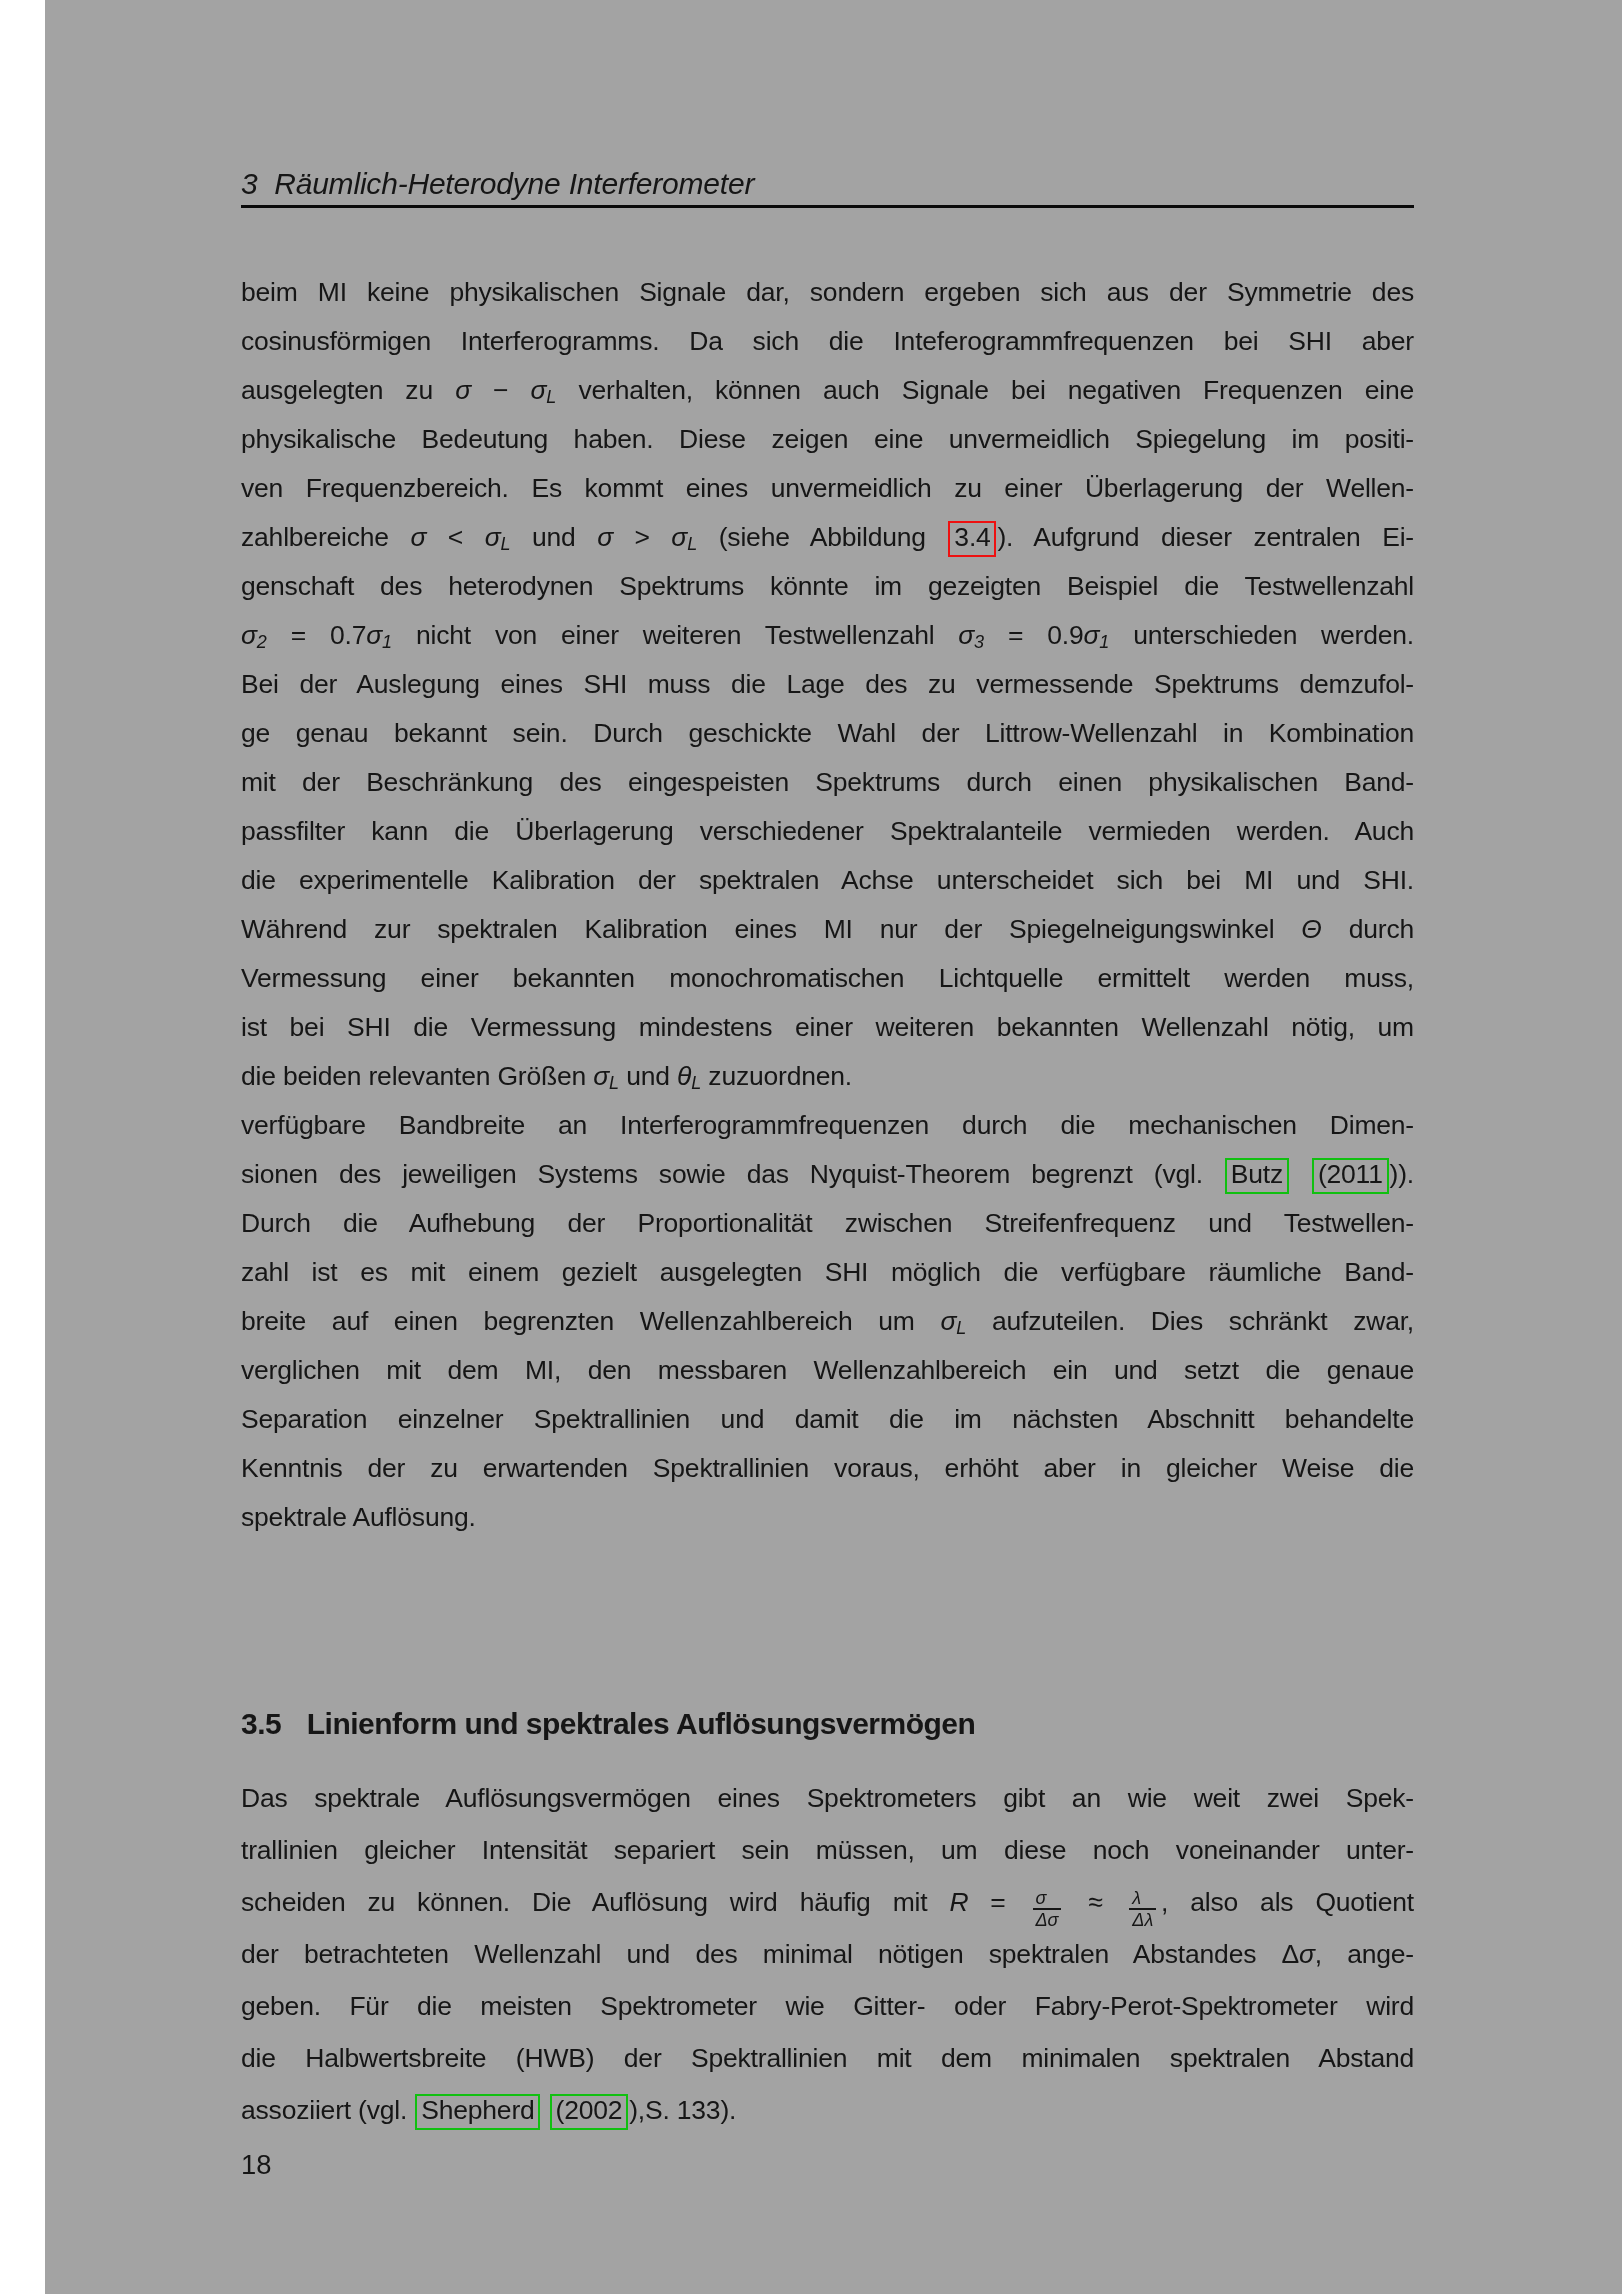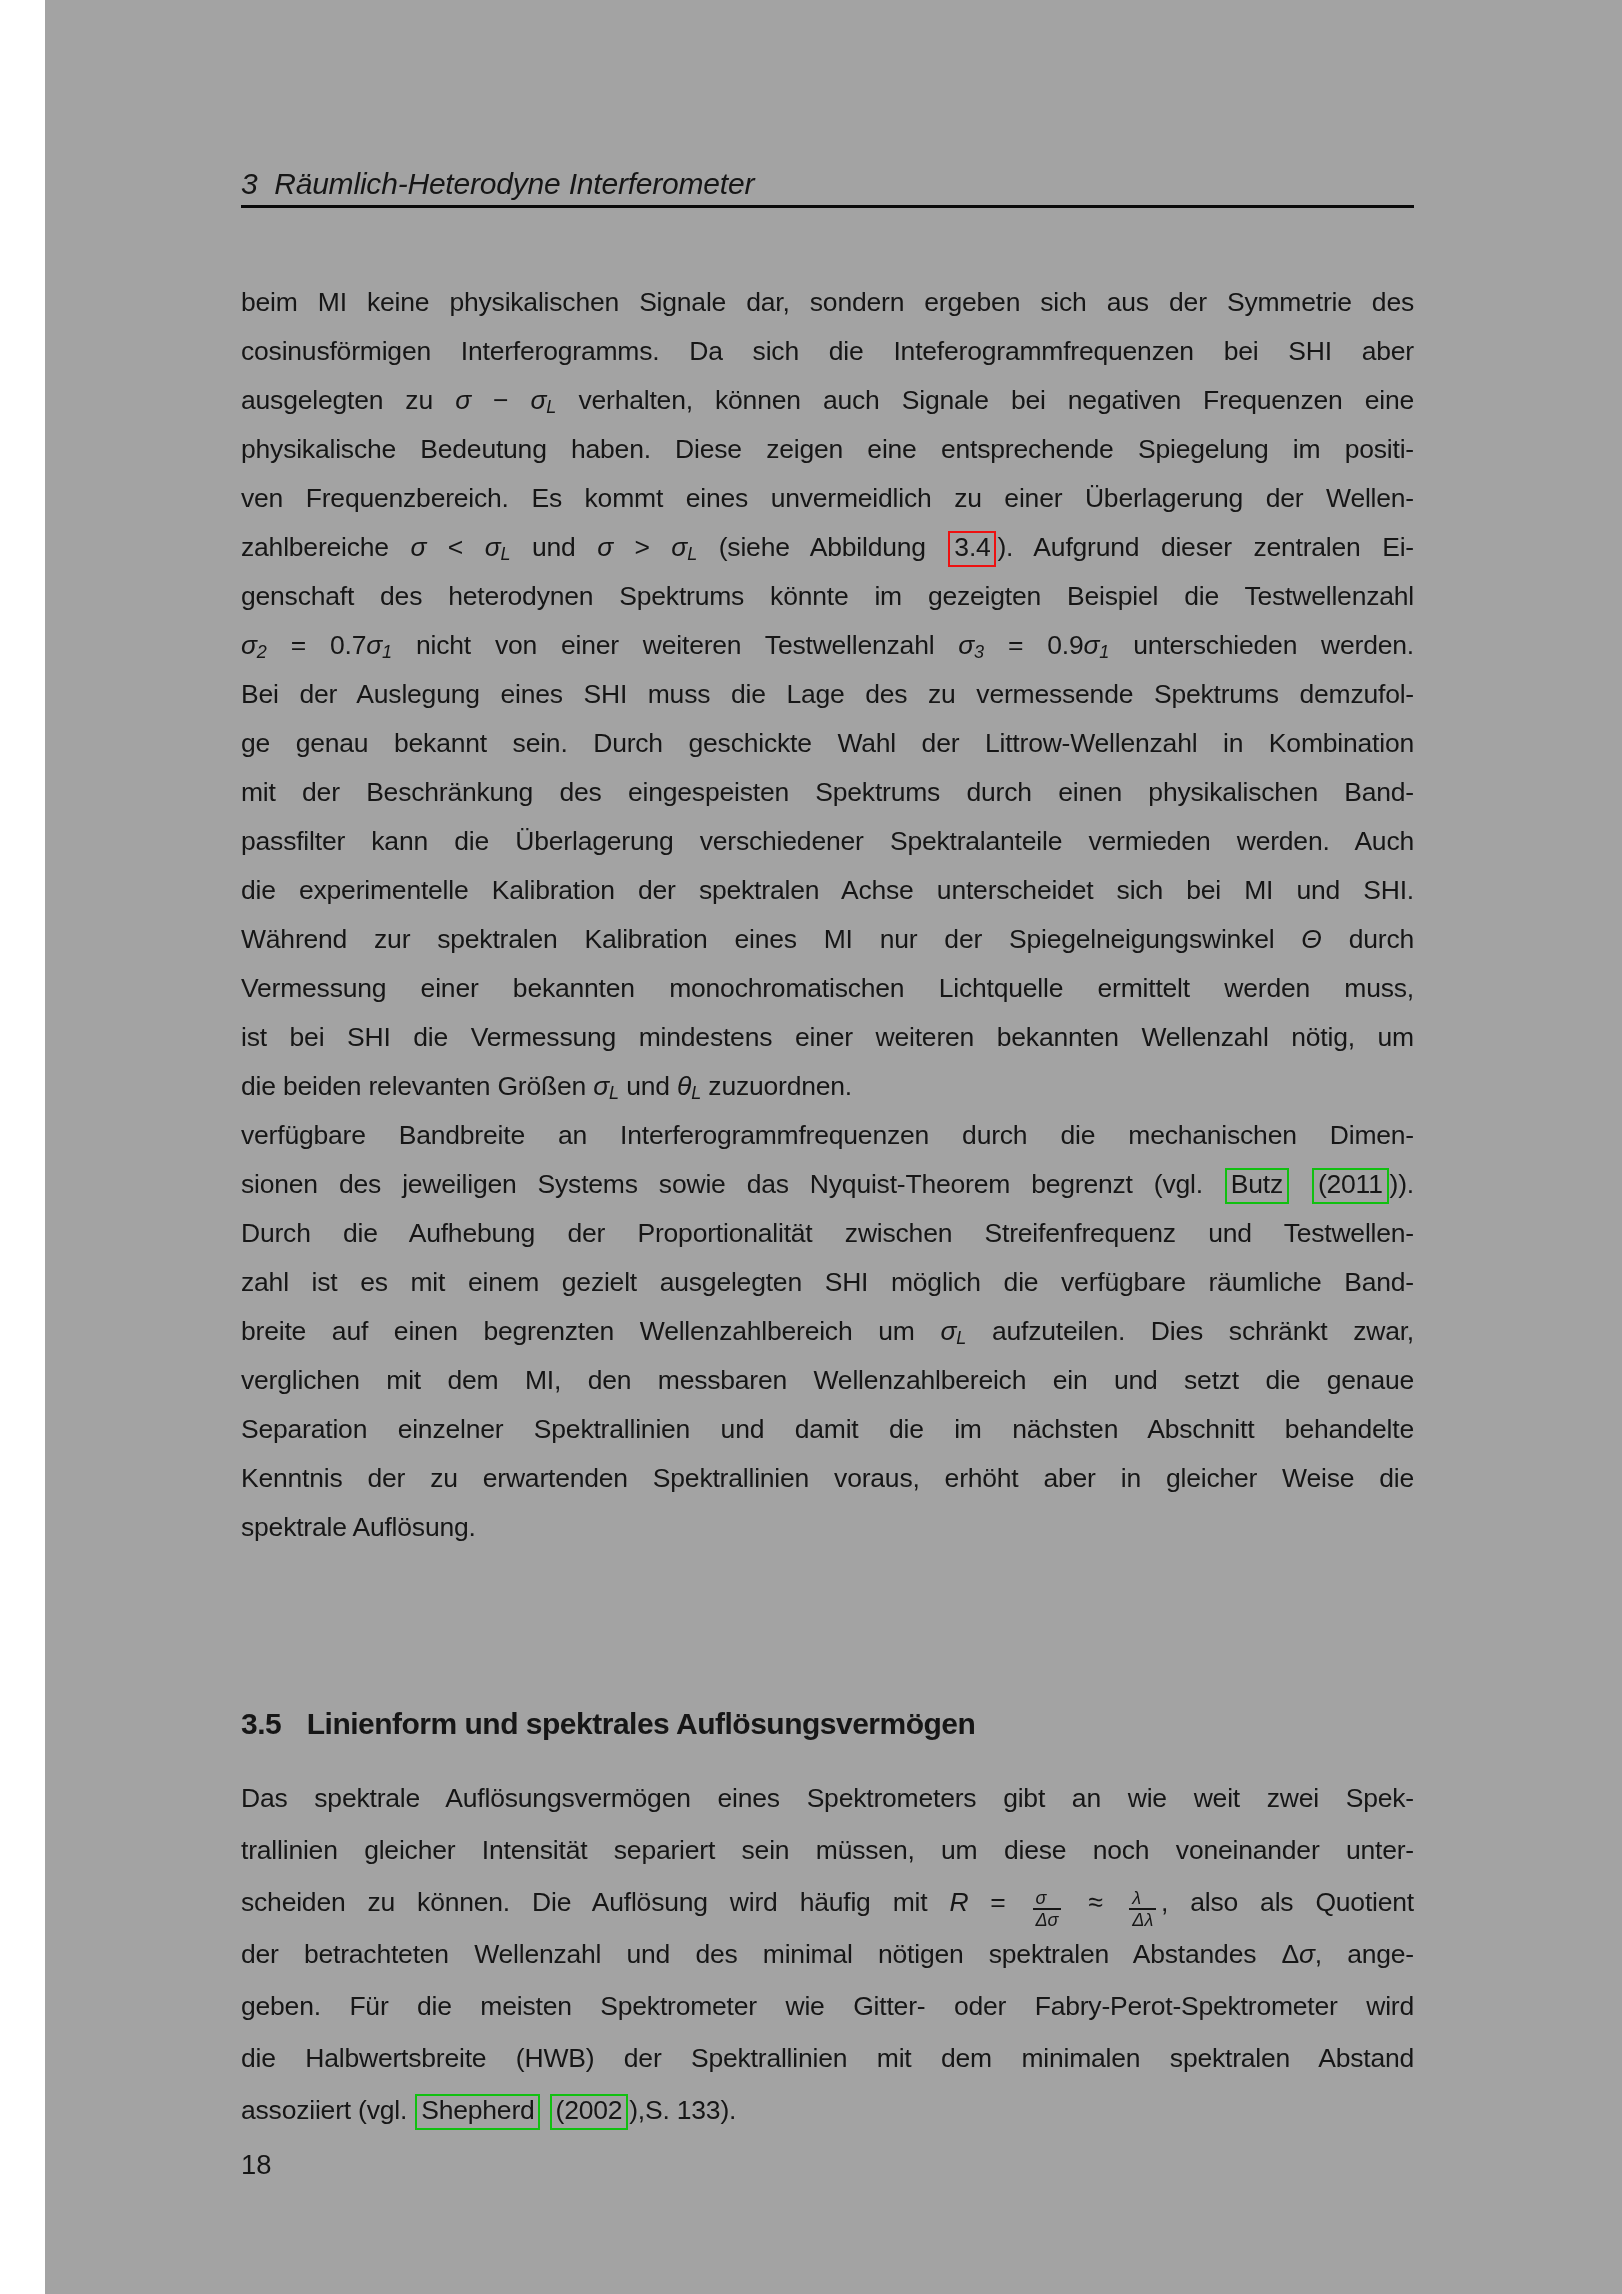--- a/index.html
+++ b/index.html
@@ -15,21 +15,21 @@
   .runhead{
     position:absolute;left:196px;top:167px;width:1173px;
     font-size:30px;line-height:33px;font-style:italic;
     letter-spacing:-0.2px;white-space:nowrap;
   }
   .runhead .chnum{margin-right:16.7px;}
   .headrule{position:absolute;left:196px;top:205px;width:1173px;height:2.5px;background:#0a0a0a;}
 
   
   .flow{position:absolute;left:196px;width:1173px;}
-  #flow1{top:278px;}
+  #flow1{top:268px;}
   #flow2{top:1772px;}
   .tline{
     font-size:26.5px;letter-spacing:-0.2px;
     height:49px;line-height:49px;
     text-align:justify;text-align-last:justify;
     white-space:normal;
   }
   .flow-b .tline{height:52px;line-height:52px;}
   .tline.pl{text-align-last:left;}
   .tline.ind{text-indent:31px;}
@@ -77,21 +77,21 @@
 
   <header class="runhead">
     <span class="chnum">3</span><span>Räumlich-Heterodyne Interferometer</span>
   </header>
   <div class="headrule"></div>
 
   <section id="flow1" class="flow flow-a">
       <div class="tline"><span>beim MI keine physikalischen Signale dar, sondern ergeben sich aus der Symmetrie des</span></div>
       <div class="tline"><span>cosinusförmigen Interferogramms. Da sich die Inteferogrammfrequenzen bei SHI aber</span></div>
       <div class="tline"><span>ausgelegten zu </span><span class="mi">σ</span><span> − </span><span class="mi">σ</span><span class="msub">L</span><span> verhalten, können auch Signale bei negativen Frequenzen eine</span></div>
-      <div class="tline"><span>physikalische Bedeutung haben. Diese zeigen eine entsprechende Spiegelung im positi-</span></div>
+      <div class="tline"><span>physikalische Bedeutung haben. Diese zeigen eine unvermeidlich Spiegelung im positi-</span></div>
       <div class="tline"><span>ven Frequenzbereich. Es kommt eines unvermeidlich zu einer Überlagerung der Wellen-</span></div>
       <div class="tline"><span>zahlbereiche </span><span class="mi">σ</span><span> &lt; </span><span class="mi">σ</span><span class="msub">L</span><span> und </span><span class="mi">σ</span><span> &gt; </span><span class="mi">σ</span><span class="msub">L</span><span> (siehe Abbildung </span><span class="refbox">3.4</span><span>). Aufgrund dieser zentralen Ei-</span></div>
       <div class="tline"><span>genschaft des heterodynen Spektrums könnte im gezeigten Beispiel die Testwellenzahl</span></div>
       <div class="tline"><span class="mi">σ</span><span class="msub">2</span><span> = 0.7</span><span class="mi">σ</span><span class="msub">1</span><span> nicht von einer weiteren Testwellenzahl </span><span class="mi">σ</span><span class="msub">3</span><span> = 0.9</span><span class="mi">σ</span><span class="msub">1</span><span> unterschieden werden.</span></div>
       <div class="tline"><span>Bei der Auslegung eines SHI muss die Lage des zu vermessende Spektrums demzufol-</span></div>
       <div class="tline"><span>ge genau bekannt sein. Durch geschickte Wahl der Littrow-Wellenzahl in Kombination</span></div>
       <div class="tline"><span>mit der Beschränkung des eingespeisten Spektrums durch einen physikalischen Band-</span></div>
       <div class="tline"><span>passfilter kann die Überlagerung verschiedener Spektralanteile vermieden werden. Auch</span></div>
       <div class="tline"><span>die experimentelle Kalibration der spektralen Achse unterscheidet sich bei MI und SHI.</span></div>
       <div class="tline"><span>Während zur spektralen Kalibration eines MI nur der Spiegelneigungswinkel </span><span class="mi">Θ</span><span> durch</span></div>

